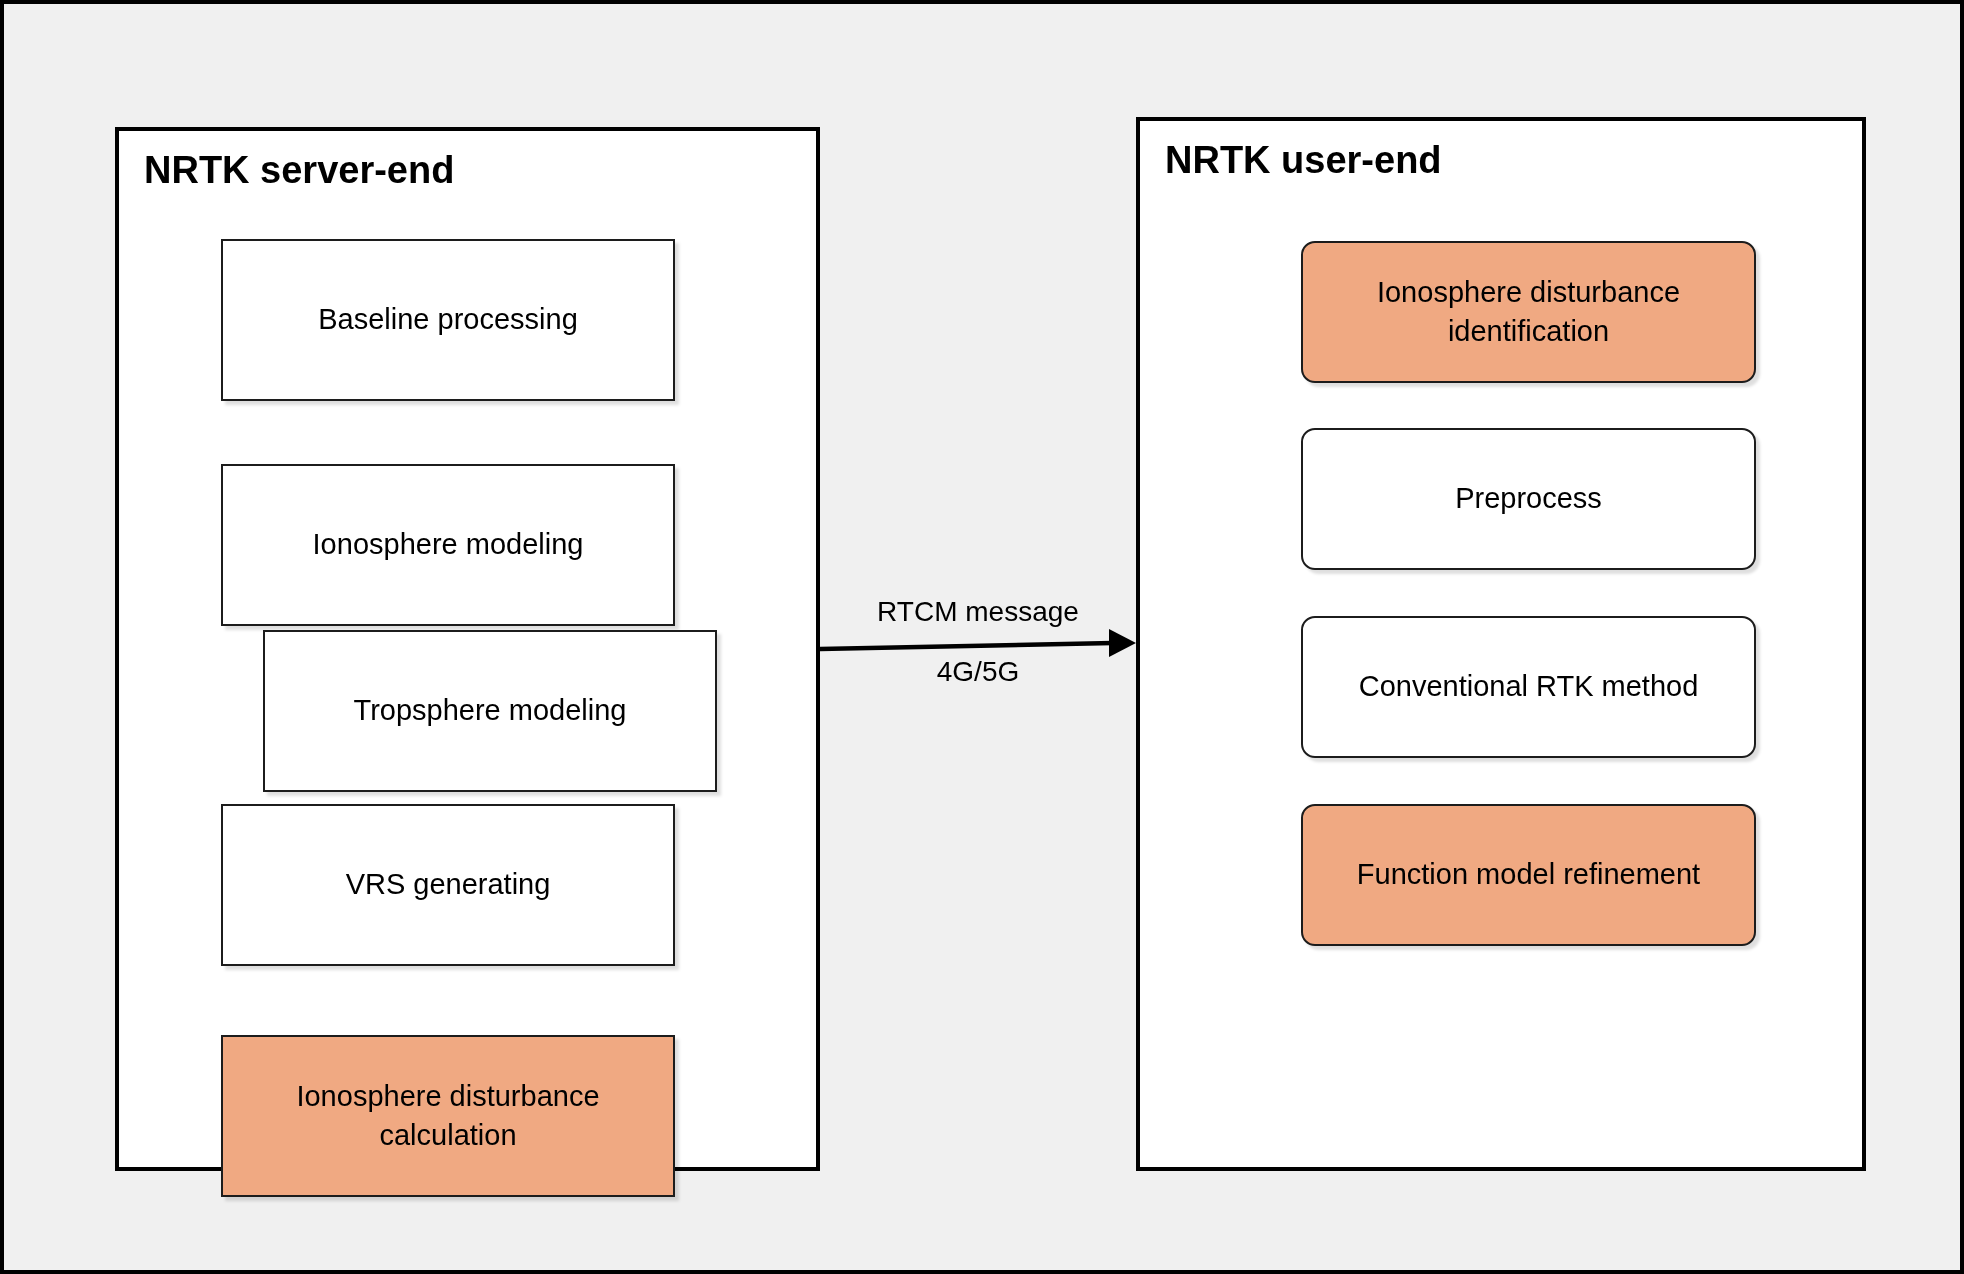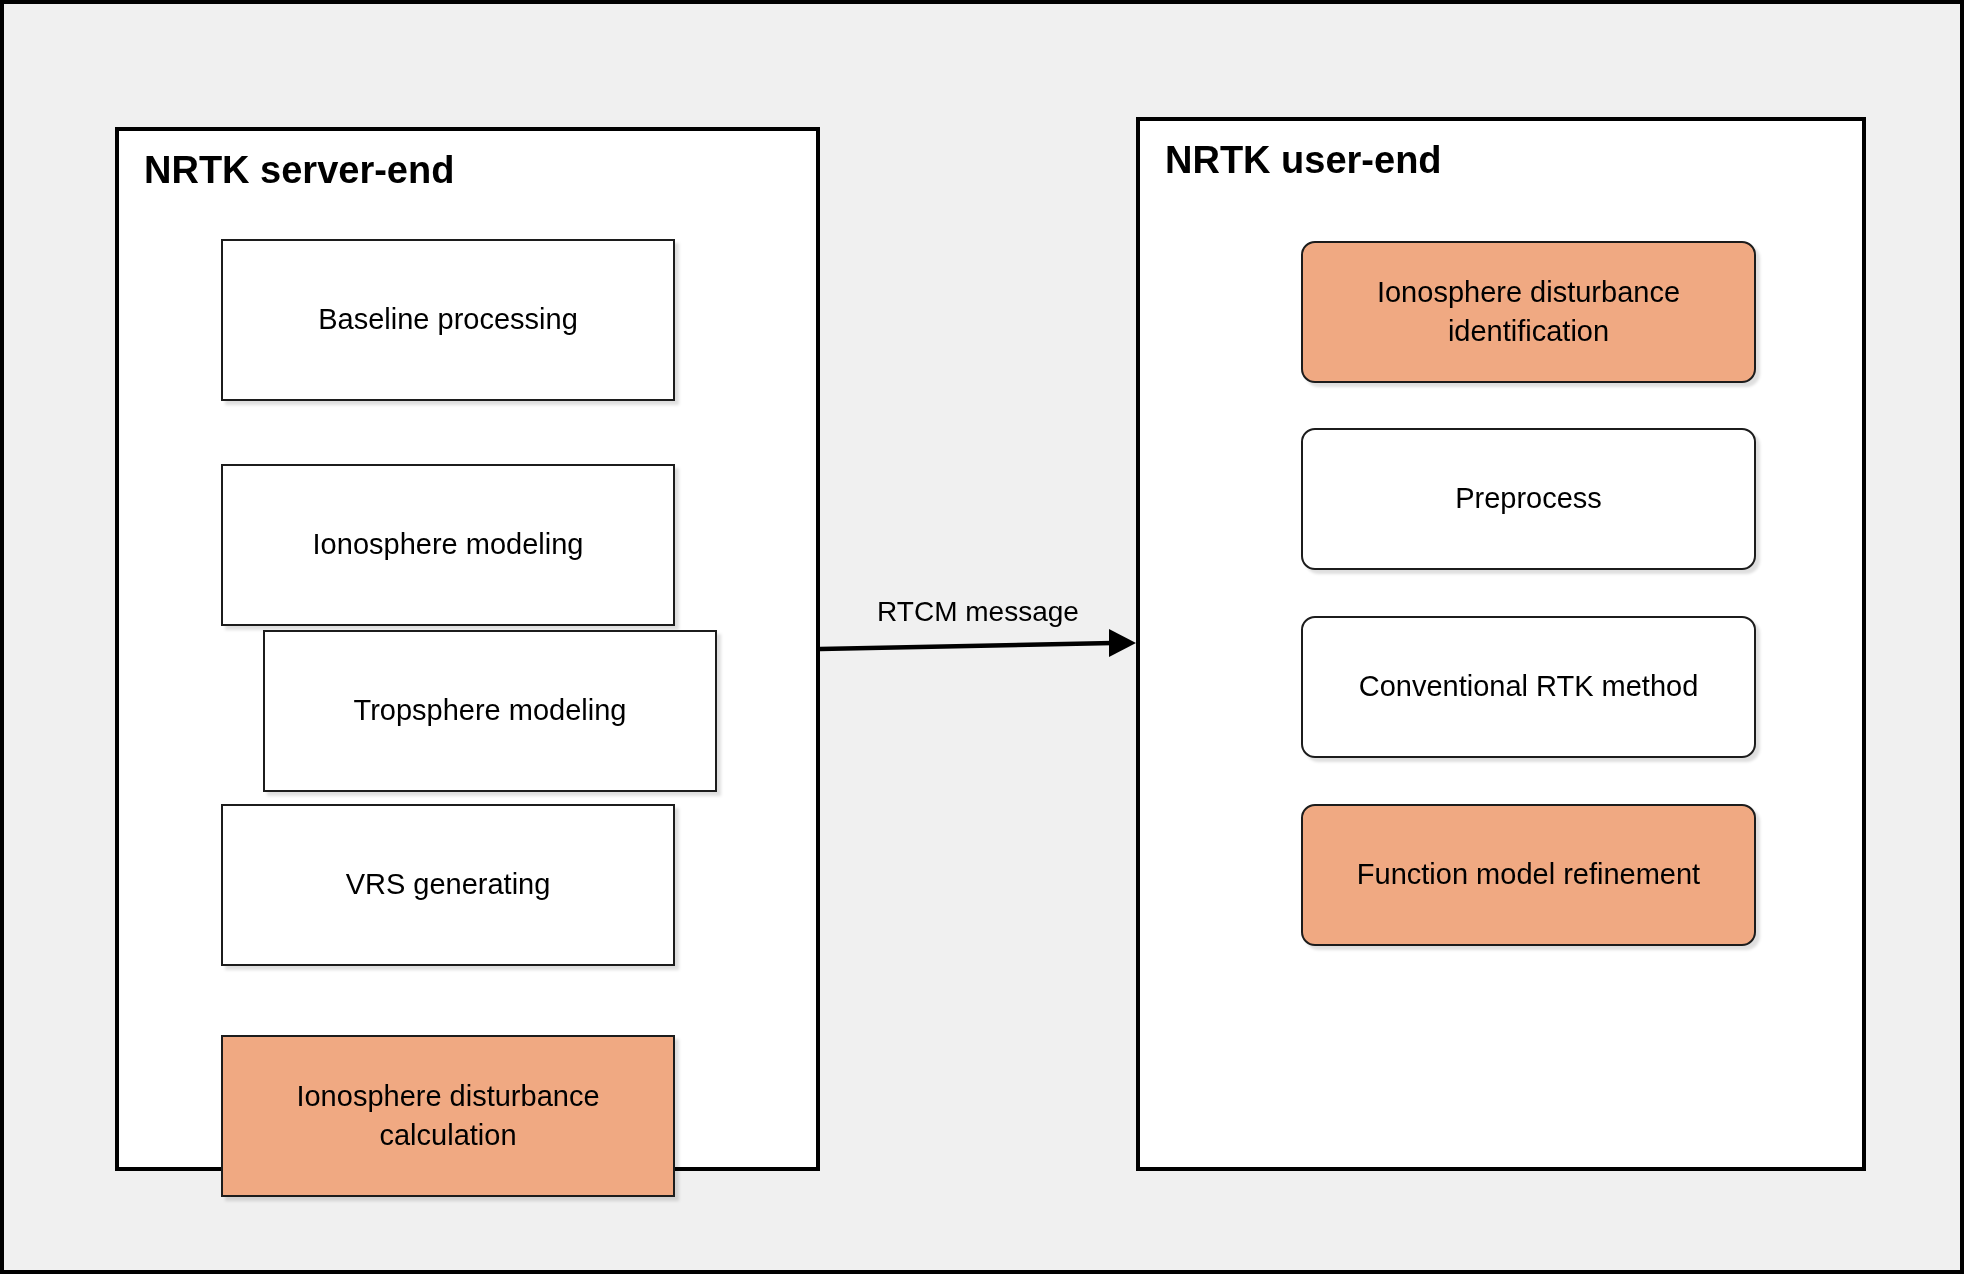--- a/index.html
+++ b/index.html
@@ -111,14 +111,15 @@
     <div class="flow-box rb4 orange">
       <span class="lbl">Function model refinement</span>
     </div>
   </div>
 
   <svg class="arrow-svg" viewBox="0 0 316 100" xmlns="http://www.w3.org/2000/svg">
     <line x1="0" y1="55" x2="293" y2="49" stroke="#000" stroke-width="4.5"></line>
     <polygon points="289,35 289,63 316,49" fill="#000"></polygon>
   </svg>
   <div class="arrow-label arrow-label-top">RTCM message</div>
+  <div class="arrow-label arrow-label-bottom">4G/5G</div>
 
 </div>
 
 </body></html>

